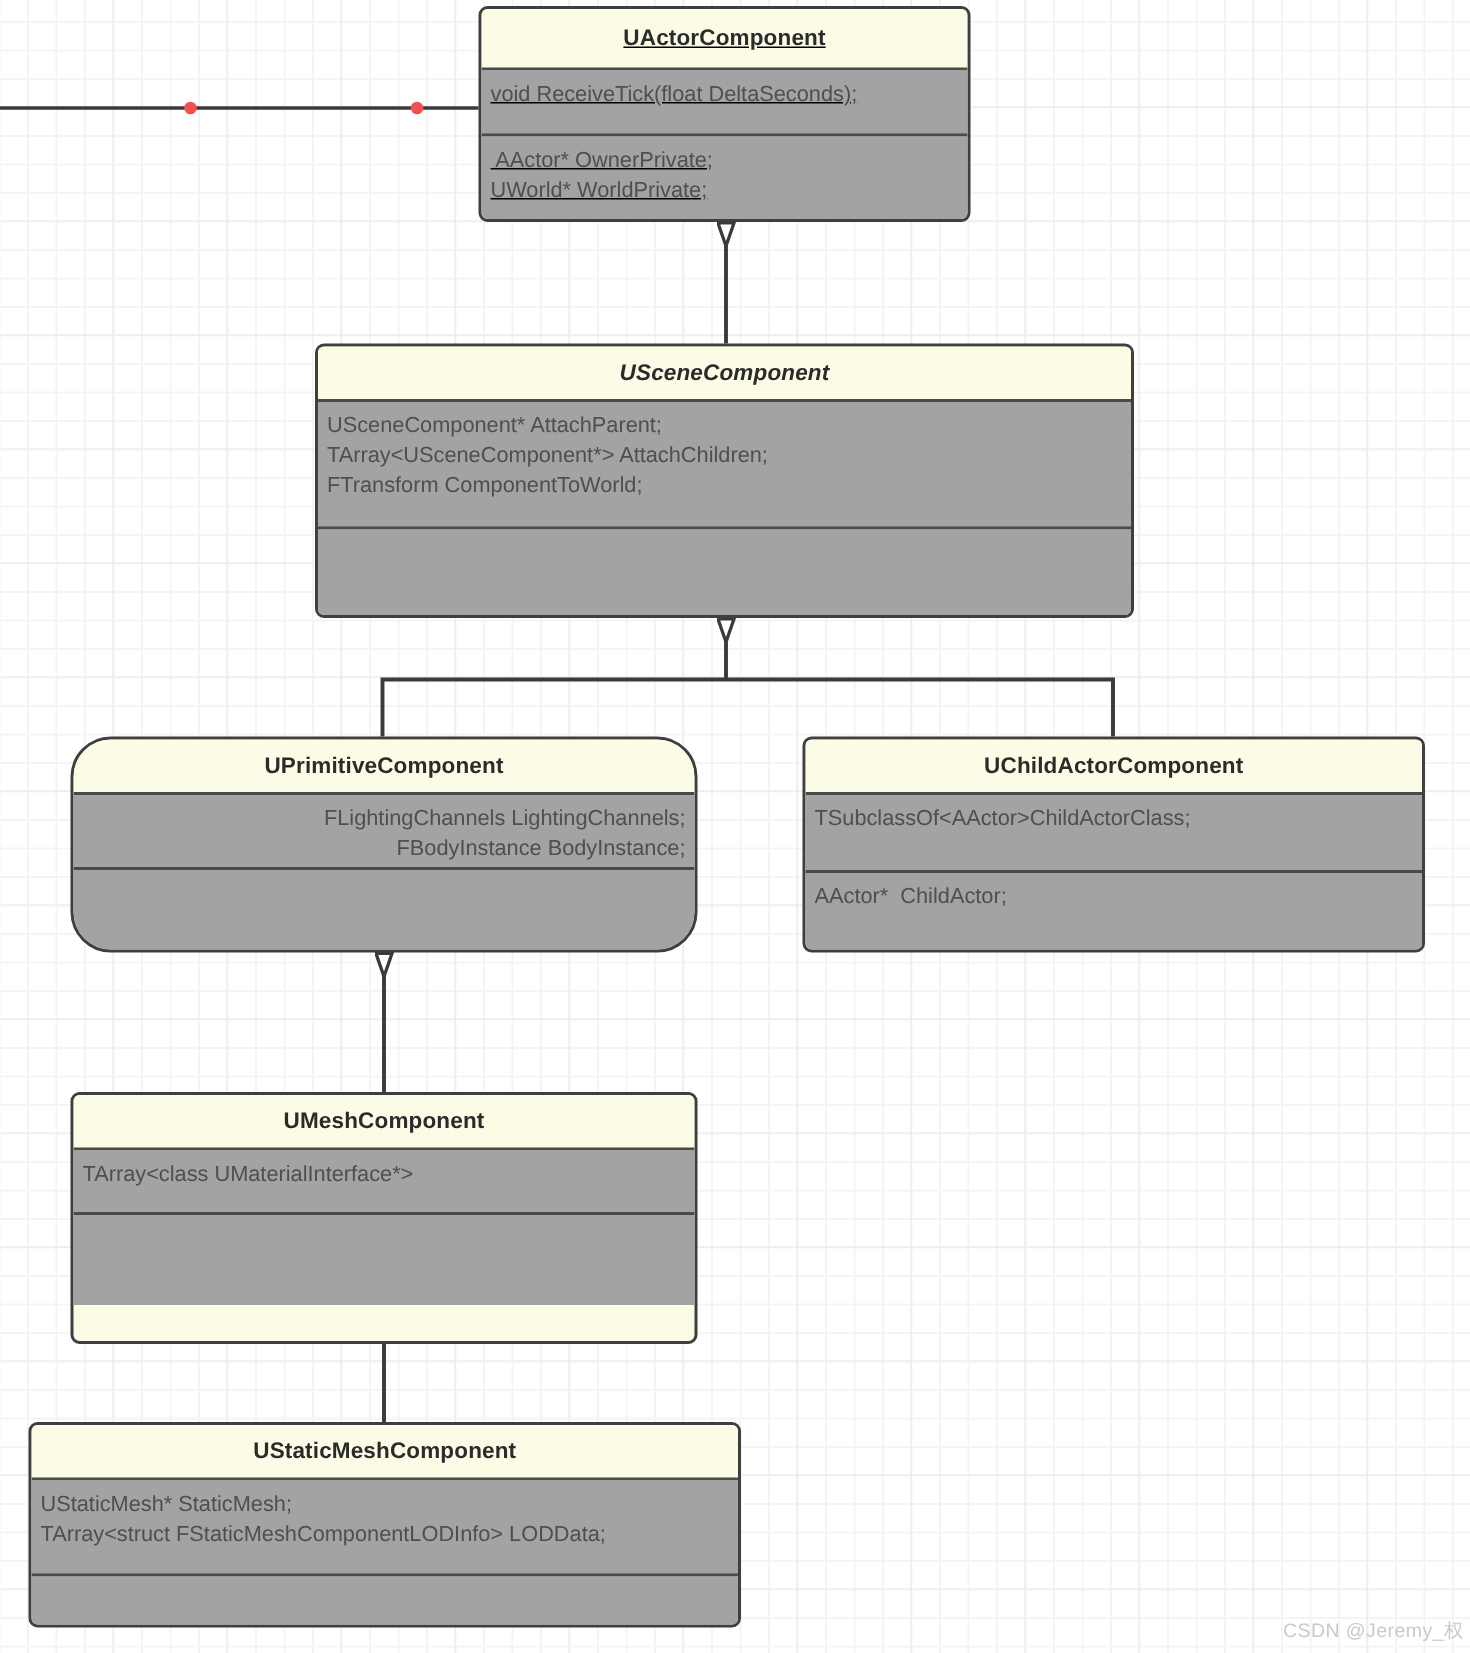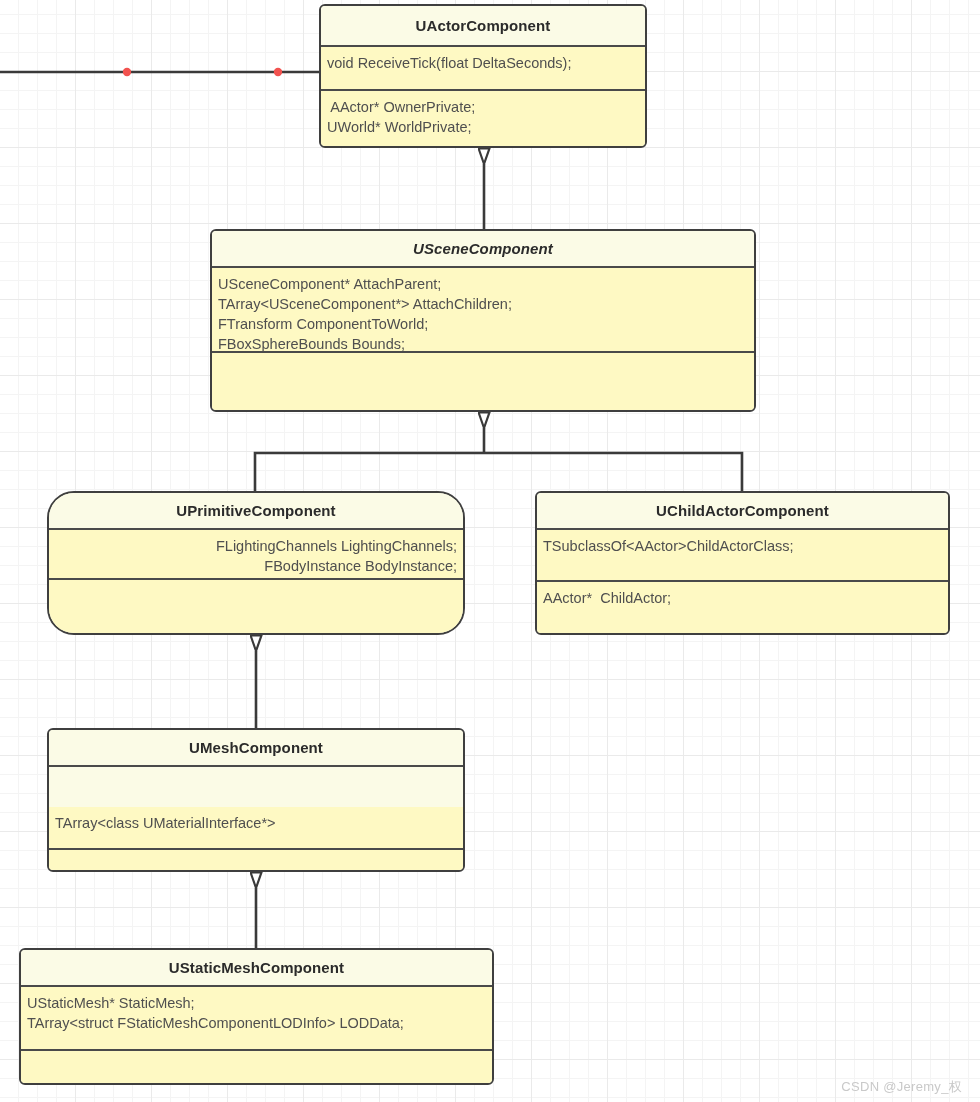--- a/index.html
+++ b/index.html
@@ -61,33 +61,33 @@
     border-bottom: 2px solid #4a4a4a;
     background: #fbfbe6;
   }
   .uml-section {
     box-sizing: border-box;
     padding: 6px 6px 4px 6px;
     font-size: 14.5px;
     color: #4f4f4f;
     line-height: 20px;
     white-space: pre;
-    background: #fef9c3;
+    background: #a3a3a3;
   }
   .uml-section.divided {
     border-bottom: 2px solid #4a4a4a;
   }
   .uml-section .attr-line {
     display: block;
     white-space: pre;
   }
   
   #watermark {
     position: absolute;
-    right: 18px;
+    right: 4px;
     bottom: 6px;
     font-size: 13px;
     color: #c9c9c9;
     letter-spacing: .3px;
     user-select: none;
   }
 </style>
 </head>
 <body>
 
@@ -118,43 +118,43 @@
     <g>
       <line x1="256" y1="728" x2="256" y2="651" stroke="#3a3a3a" stroke-width="2.6" marker-end="url(#uml-triangle)"></line>
     </g>
 
     <g>
       <line x1="256" y1="948" x2="256" y2="888" stroke="#3a3a3a" stroke-width="2.6" marker-end="url(#uml-triangle)"></line>
     </g>
   </svg>
 
   <div id="nodes">
-      <div class="uml-class" style="left: 319px; top: 4px; width: 328px; height: 144px;">
+      <div class="uml-class" style="left: 319px; top: 4px; width: 328px; height: 144px; text-decoration: underline;">
         <div class="uml-title" style="height: 41px;">UActorComponent</div>
         <div class="uml-section divided" style="height: 44px;"><span class="attr-line">void ReceiveTick(float DeltaSeconds);</span></div>
         <div class="uml-section" style="height: 55px;"><span class="attr-line"> AActor* OwnerPrivate;</span><span class="attr-line">UWorld* WorldPrivate;</span></div>
       </div>
       <div class="uml-class" style="left: 210px; top: 229px; width: 546px; height: 183px;">
         <div class="uml-title" style="height: 37px; font-style: italic;">USceneComponent</div>
-        <div class="uml-section divided" style="height: 85px;"><span class="attr-line">USceneComponent* AttachParent;</span><span class="attr-line">TArray&lt;USceneComponent*&gt; AttachChildren;</span><span class="attr-line">FTransform ComponentToWorld;</span><span class="attr-line">FBoxSphereBounds Bounds;</span></div>
+        <div class="uml-section divided" style="height: 85px;"><span class="attr-line">USceneComponent* AttachParent;</span><span class="attr-line">TArray&lt;USceneComponent*&gt; AttachChildren;</span><span class="attr-line">FTransform ComponentToWorld;</span></div>
         <div class="uml-section" style="height: 57px;"></div>
       </div>
       <div class="uml-class" style="left: 47px; top: 491px; width: 418px; height: 144px; border-radius: 27px;">
         <div class="uml-title" style="height: 37px;">UPrimitiveComponent</div>
         <div class="uml-section divided" style="height: 50px; text-align: right;"><span class="attr-line">FLightingChannels LightingChannels;</span><span class="attr-line">FBodyInstance BodyInstance;</span></div>
         <div class="uml-section" style="height: 53px;"></div>
       </div>
       <div class="uml-class" style="left: 535px; top: 491px; width: 415px; height: 144px;">
         <div class="uml-title" style="height: 37px;">UChildActorComponent</div>
         <div class="uml-section divided" style="height: 52px;"><span class="attr-line">TSubclassOf&lt;AActor&gt;ChildActorClass;</span></div>
         <div class="uml-section" style="height: 51px;"><span class="attr-line">AActor*  ChildActor;</span></div>
       </div>
-      <div class="uml-class" style="left: 47px; top: 728px; width: 418px; height: 144px;">
+      <div class="uml-class" style="left: 47px; top: 728px; width: 418px; height: 168px;">
         <div class="uml-title" style="height: 37px;">UMeshComponent</div>
-        <div class="uml-section divided" style="height: 43px; margin-top: 40px;"><span class="attr-line">TArray&lt;class UMaterialInterface*&gt;</span></div>
+        <div class="uml-section divided" style="height: 43px;"><span class="attr-line">TArray&lt;class UMaterialInterface*&gt;</span></div>
         <div class="uml-section" style="height: 60px;"></div>
       </div>
       <div class="uml-class" style="left: 19px; top: 948px; width: 475px; height: 137px;">
         <div class="uml-title" style="height: 37px;">UStaticMeshComponent</div>
         <div class="uml-section divided" style="height: 64px;"><span class="attr-line">UStaticMesh* StaticMesh;</span><span class="attr-line">TArray&lt;struct FStaticMeshComponentLODInfo&gt; LODData;</span></div>
         <div class="uml-section" style="height: 32px;"></div>
       </div>
     </div>
 
   <div id="watermark">CSDN @Jeremy_权</div>

